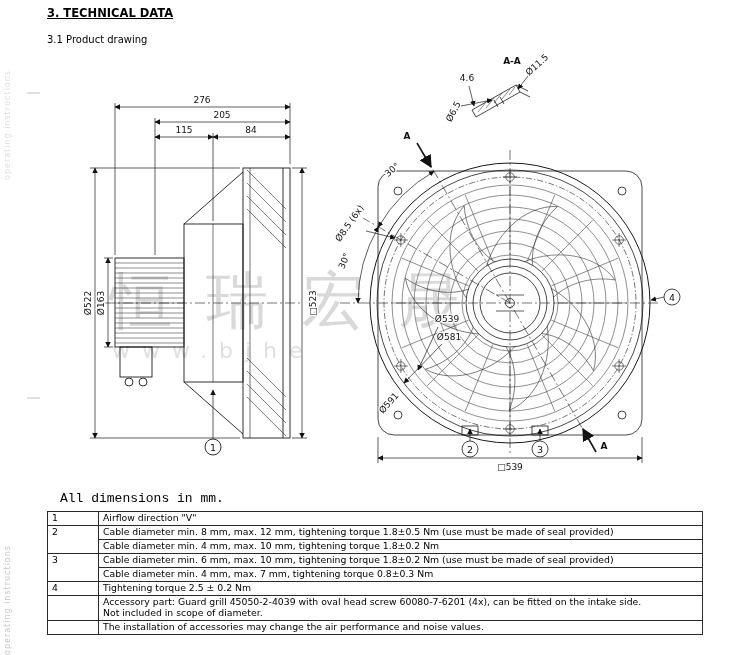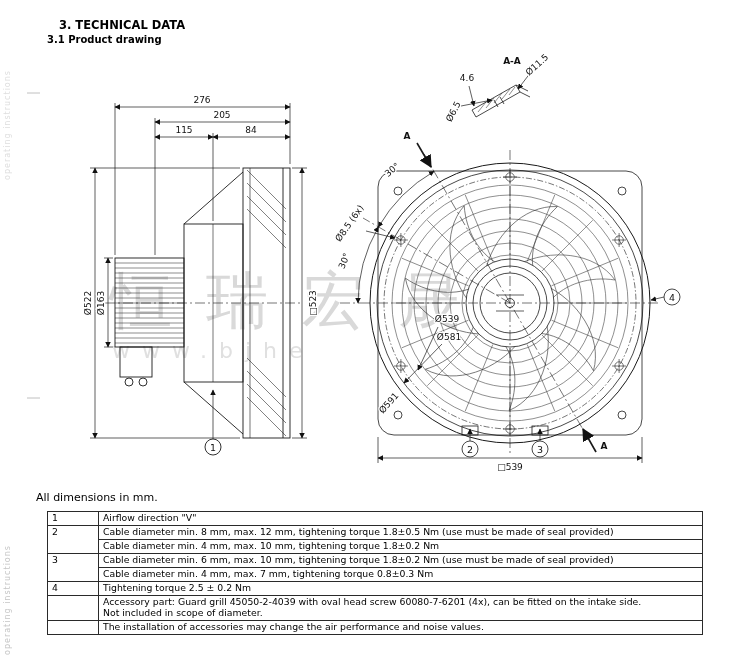--- a/index.html
+++ b/index.html
@@ -1,23 +1,23 @@
 <!DOCTYPE html>
 <html><head>
 <meta charset="utf-8">
 <style>
   html,body{margin:0;padding:0;}
   body{
     width:750px;height:655px;background:#ffffff;position:relative;overflow:hidden;
     font-family:"DejaVu Sans","Liberation Sans",sans-serif;color:#000;
   }
-  .page-title{position:absolute;left:47px;top:6px;font-size:11.5px;font-weight:bold;margin:12px;}
-  .page-subtitle{position:absolute;left:47px;top:34px;font-size:10px;font-weight:bold;margin:0;}
+  .page-title{position:absolute;left:47px;top:6px;font-size:11.5px;font-weight:bold;margin:0;text-decoration:underline;}
+  .page-subtitle{position:absolute;left:47px;top:34px;font-size:10px;font-weight:normal;margin:0;}
   .drawing{position:absolute;left:0;top:0;}
-  .dims-note{position:absolute;left:36px;top:491px;font-size:11px;}
+  .dims-note{position:absolute;left:60px;top:491px;font-size:13px;font-family:Liberation Mono, monospace;}
   .margin-side{
     position:absolute;left:3px;writing-mode:vertical-rl;transform:rotate(180deg);
     font-size:8px;color:#c6c6c6;letter-spacing:1px;
   }
   .margin-side.top{top:70px;color:#dedede;}
   .margin-side.bottom{top:545px;}
   table.spec{
     position:absolute;left:47px;top:511px;width:656px;border-collapse:collapse;
     font-size:9.3px;table-layout:fixed;
   }

